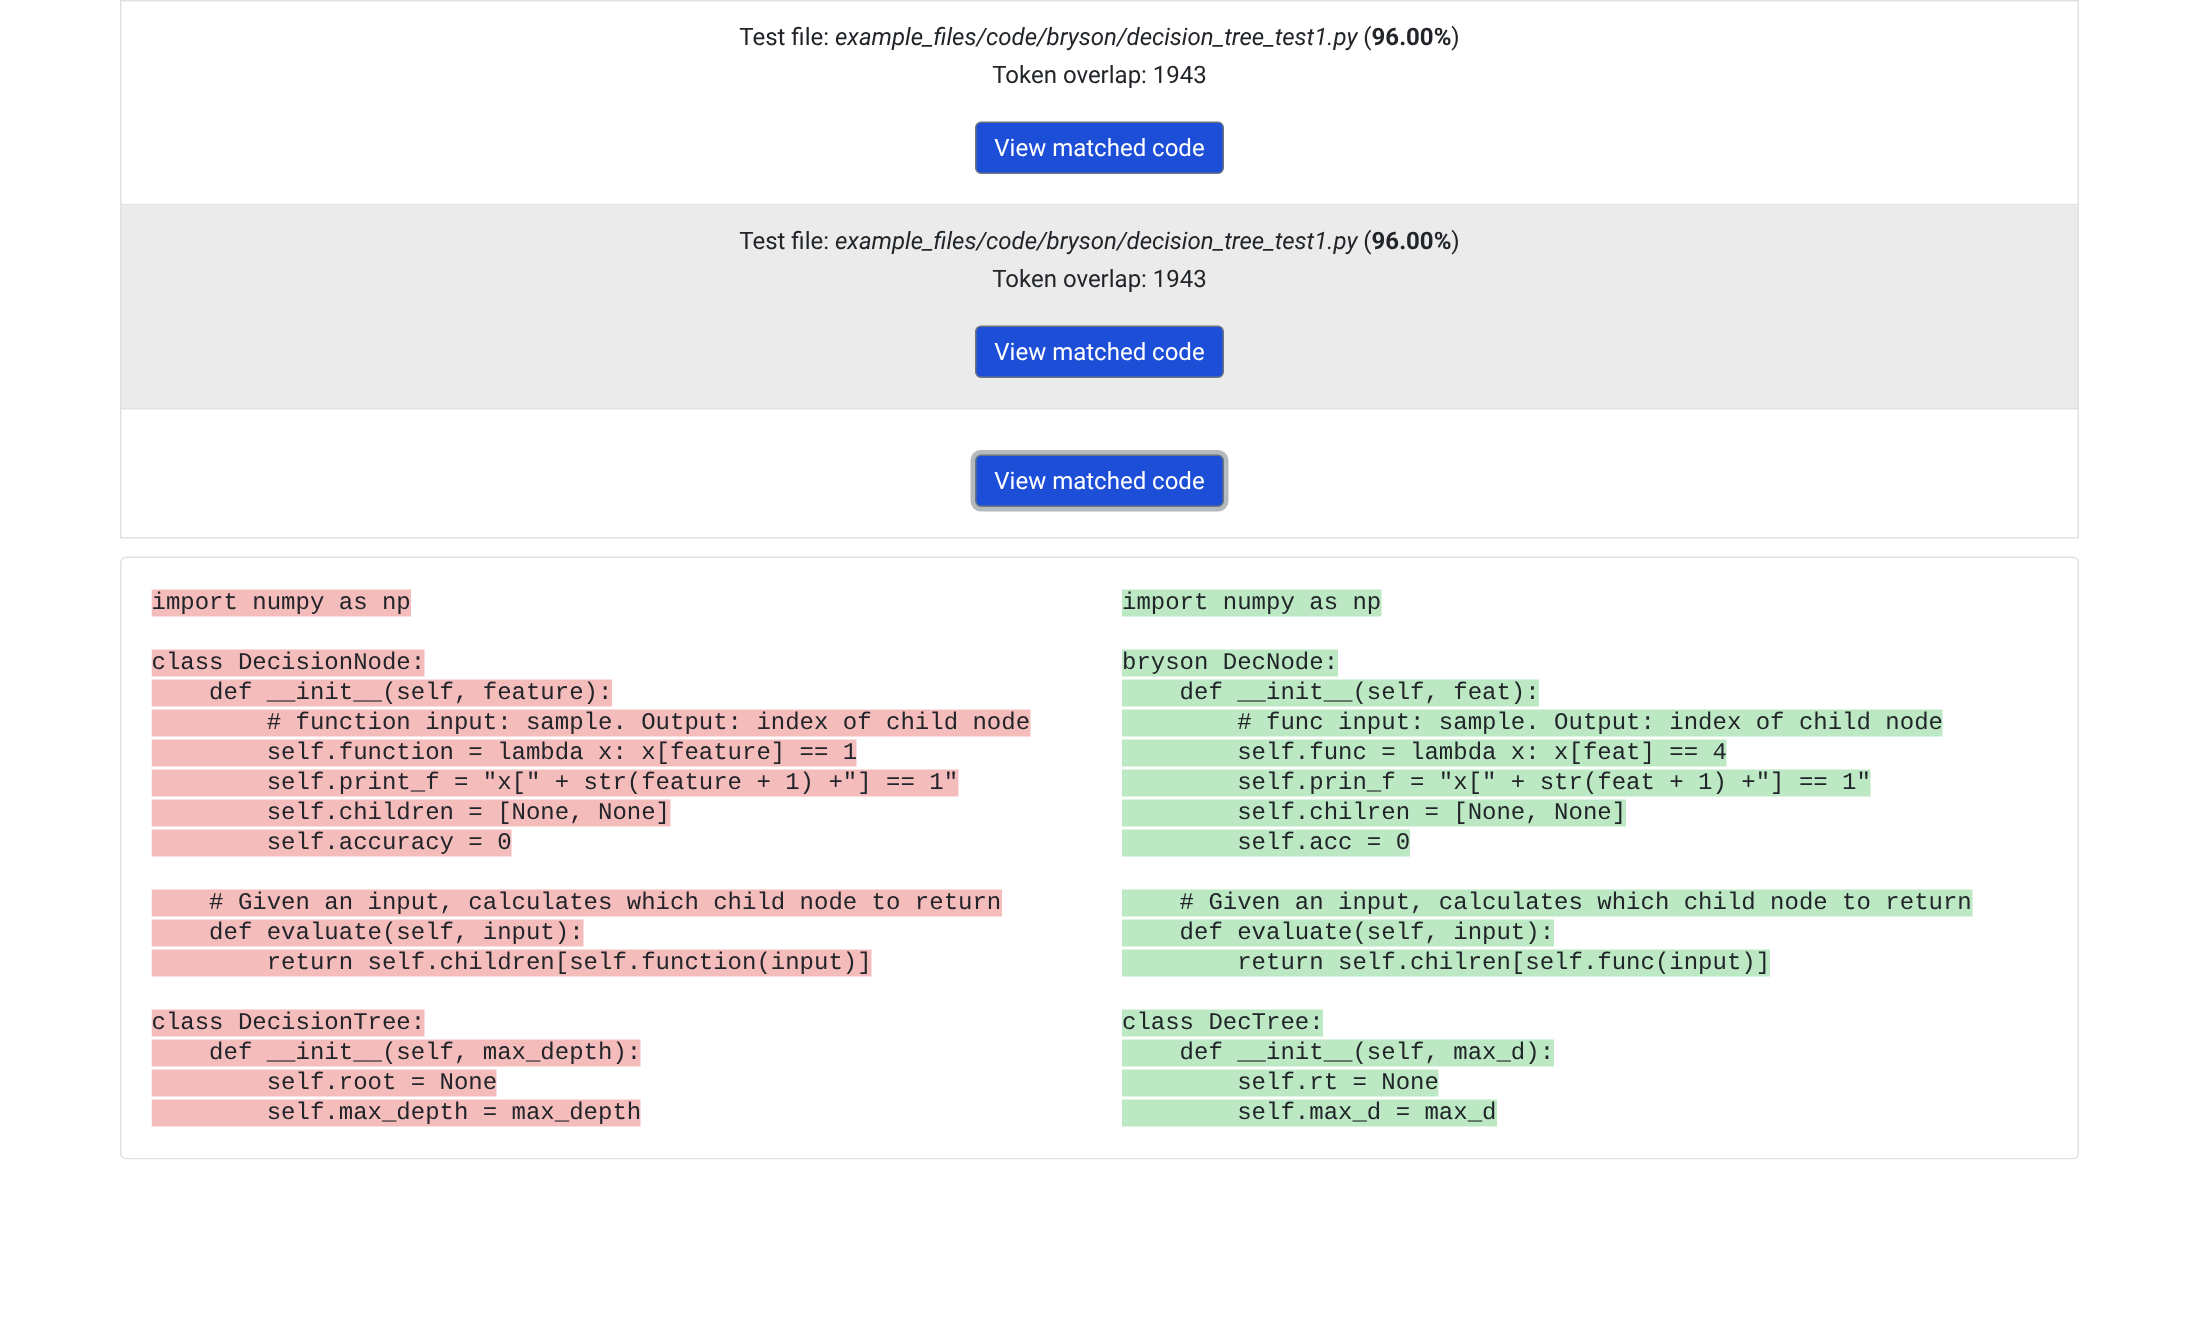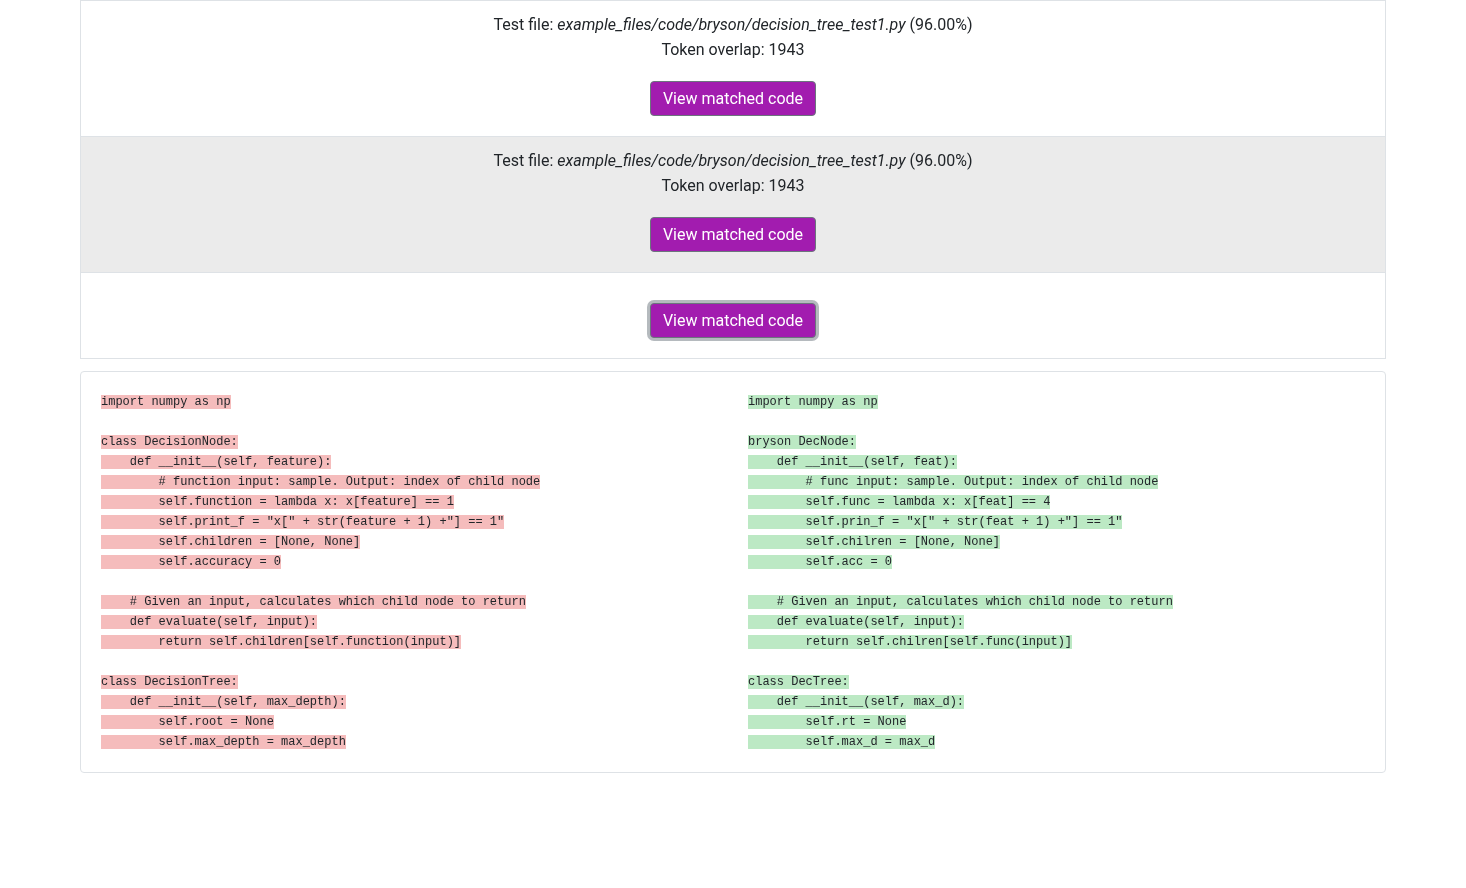--- a/index.html
+++ b/index.html
@@ -31,25 +31,25 @@
     border-top: 1px solid #dee2e6;
   }
   .info-line {
     line-height: 1.5;
     margin-bottom: 1px;
   }
   .info-line em {
     font-style: italic;
   }
   .info-line strong {
-    font-weight: 400;
+    font-weight: 700;
   }
   .btn {
     display: inline-block;
-    background: #a21caf;
+    background: #1d4ed8;
     color: #fff;
     border: 1px solid #6c757d;
     padding: 7px 12px;
     font-size: 16px;
     border-radius: 4px;
     cursor: pointer;
     margin-top: 18px;
     font-family: inherit;
   }
   .btn.active {
@@ -60,21 +60,21 @@
     border: 1px solid #dee2e6;
     border-radius: 4px;
     margin-top: 12px;
     padding: 20px;
     display: flex;
     gap: 30px;
   }
   .code-col {
     flex: 1;
     font-family: SFMono-Regular, Menlo, Monaco, Consolas, "Liberation Mono", "Courier New", monospace;
-    font-size: 12px;
+    font-size: 16px;
     line-height: 20px;
     white-space: pre;
     text-align: left;
     overflow: hidden;
   }
   .hl-red {
     background: #f5bcbc;
   }
   .hl-green {
     background: #bce9c4;

